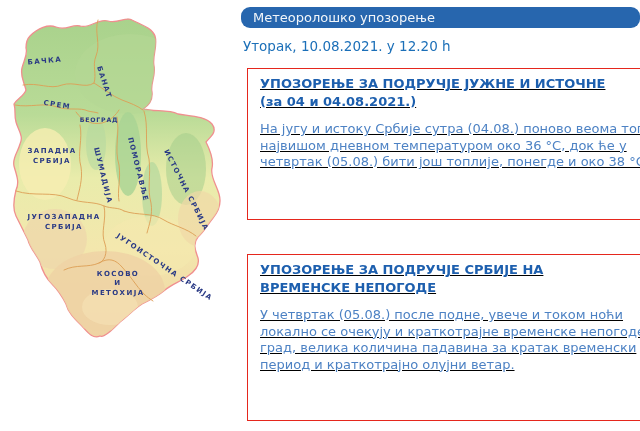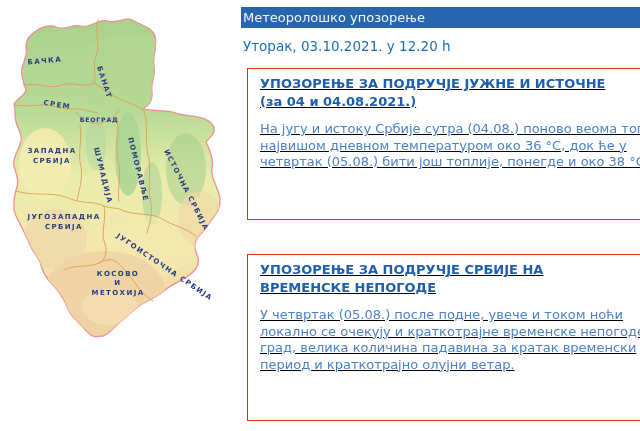--- a/index.html
+++ b/index.html
@@ -6,21 +6,21 @@
     --header-bg:#2766ae; --header-text:#f2f6fa; --date-text:#1b6fb8;
     --warning-heading:#1d5fae; --warning-body:#4d82c4; --warning-border:#e5271d;
     --map-label:#2a3a85; --region-border:#dd9e55; --country-border:#f08f8f;
   }
   html,body{margin:0;padding:0;background:#fff;}
   .page{position:relative;width:640px;height:431px;background:#fff;overflow:hidden;
         font-family:"DejaVu Sans","Liberation Sans",sans-serif;}
   .map-wrap{position:absolute;left:0;top:4px;width:250px;height:344px;}
   .header-bar{position:absolute;left:241px;top:7px;width:399px;height:21px;
         background:var(--header-bg);color:var(--header-text);
-        font-size:13px;line-height:21px;padding-left:2px;box-sizing:border-box;}
+        font-size:13px;line-height:21px;padding-left:12px;box-sizing:border-box;border-radius:9px;}
   .date-line{position:absolute;left:243px;top:38px;font-size:13.5px;color:var(--date-text);}
   .warning-box{position:absolute;left:247px;width:448px;box-sizing:border-box;
         border:1.5px solid var(--warning-border);padding:6px 11px 0 12px;background:#fff;text-decoration:underline;}
   .box-1{top:68px;height:152px;}
   .box-2{top:254px;height:167px;}
   .warning-heading{font-weight:bold;font-size:13px;line-height:17.5px;
         color:var(--warning-heading);white-space:nowrap;}
   .warning-body{font-size:13px;line-height:16.5px;color:var(--warning-body);margin-top:11px;}
   .map-label{font-family:"DejaVu Sans","Liberation Sans",sans-serif;font-weight:bold;
         font-size:7px;fill:var(--map-label);letter-spacing:1.4px;}
@@ -116,21 +116,21 @@
         <text class="map-label" x="118" y="281" text-anchor="middle">И</text>
         <text class="map-label" x="118" y="291" text-anchor="middle">МЕТОХИЈА</text>
       </g>
     </svg>
   </div>
 
   <div class="header-bar">
     <span>Метеоролошко упозорење</span>
   </div>
 
-  <div class="date-line">Уторак, 03.10.2021. у 12.20 h</div>
+  <div class="date-line">Уторак, 10.08.2021. у 12.20 h</div>
 
   <div class="warning-box box-1">
     <div class="warning-heading">
       <div>УПОЗОРЕЊЕ ЗА ПОДРУЧЈЕ ЈУЖНЕ И ИСТОЧНЕ</div>
       <div>(за 04 и 04.08.2021.)</div>
     </div>
     <div class="warning-body">На југу и истоку Србије сутра (04.08.) поново веома топло са највишом дневном температуром око 36 °C, док ће у четвртак (05.08.) бити још топлије, понегде и око 38 °C.</div>
   </div>
 
   <div class="warning-box box-2">

